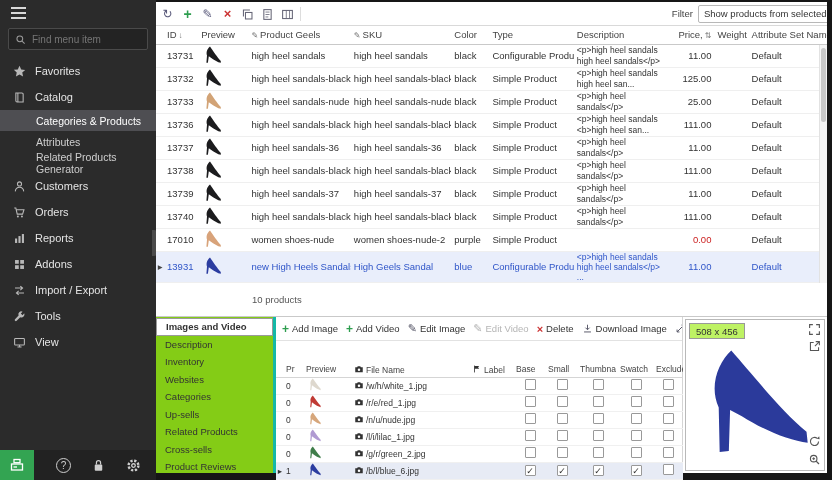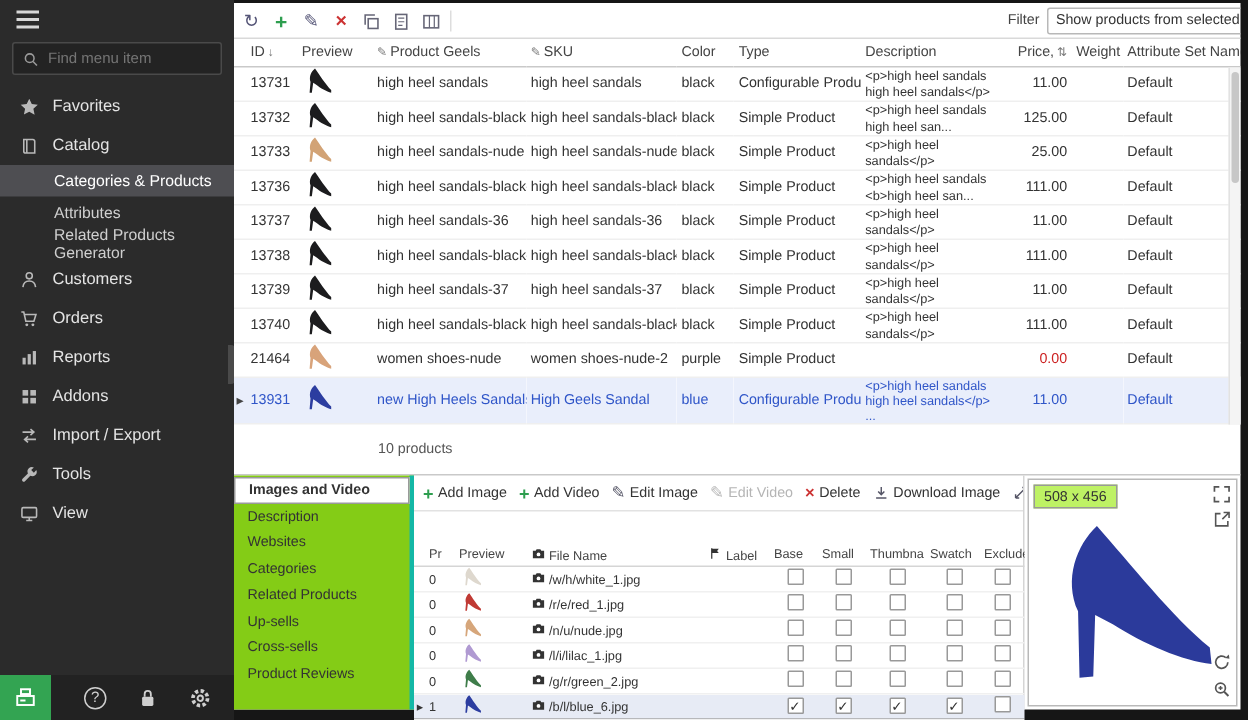--- a/index.html
+++ b/index.html
@@ -521,21 +521,21 @@
             <td>high heel sandals-black-38</td>
             <td>black</td>
             <td>Simple Product</td>
             <td class="c-desc">&lt;p&gt;high heel sandals&lt;/p&gt;</td>
             <td class="c-price">111.00</td>
             <td></td>
             <td>Default</td>
           </tr>
           <tr>
             <td class="gut"></td>
-            <td>21464</td>
+            <td>17010</td>
             <td><span class="shoe" style="color: rgb(216, 163, 122);"><svg viewBox="0 0 64 60">
                     <use href="#i-shoe"></use>
                   </svg></span></td>
             <td>women shoes-nude</td>
             <td>women shoes-nude-2</td>
             <td>purple</td>
             <td>Simple Product</td>
             <td class="c-desc"></td>
             <td class="c-price red">0.00</td>
             <td></td>
@@ -570,30 +570,33 @@
     <div class="bottom">
 
       <div class="tabs">
         <div class="tab active">
             <span>Images and Video</span>
           </div>
         <div class="tab">
             <span>Description</span>
           </div>
         <div class="tab">
+            <span>Inventory</span>
+          </div>
+        <div class="tab">
             <span>Websites</span>
           </div>
         <div class="tab">
             <span>Categories</span>
           </div>
         <div class="tab">
+            <span>Up-sells</span>
+          </div>
+        <div class="tab">
             <span>Related Products</span>
-          </div>
-        <div class="tab">
-            <span>Up-sells</span>
           </div>
         <div class="tab">
             <span>Cross-sells</span>
           </div>
         <div class="tab">
             <span>Product Reviews</span>
           </div>
       </div>
 
       <div class="mid">

